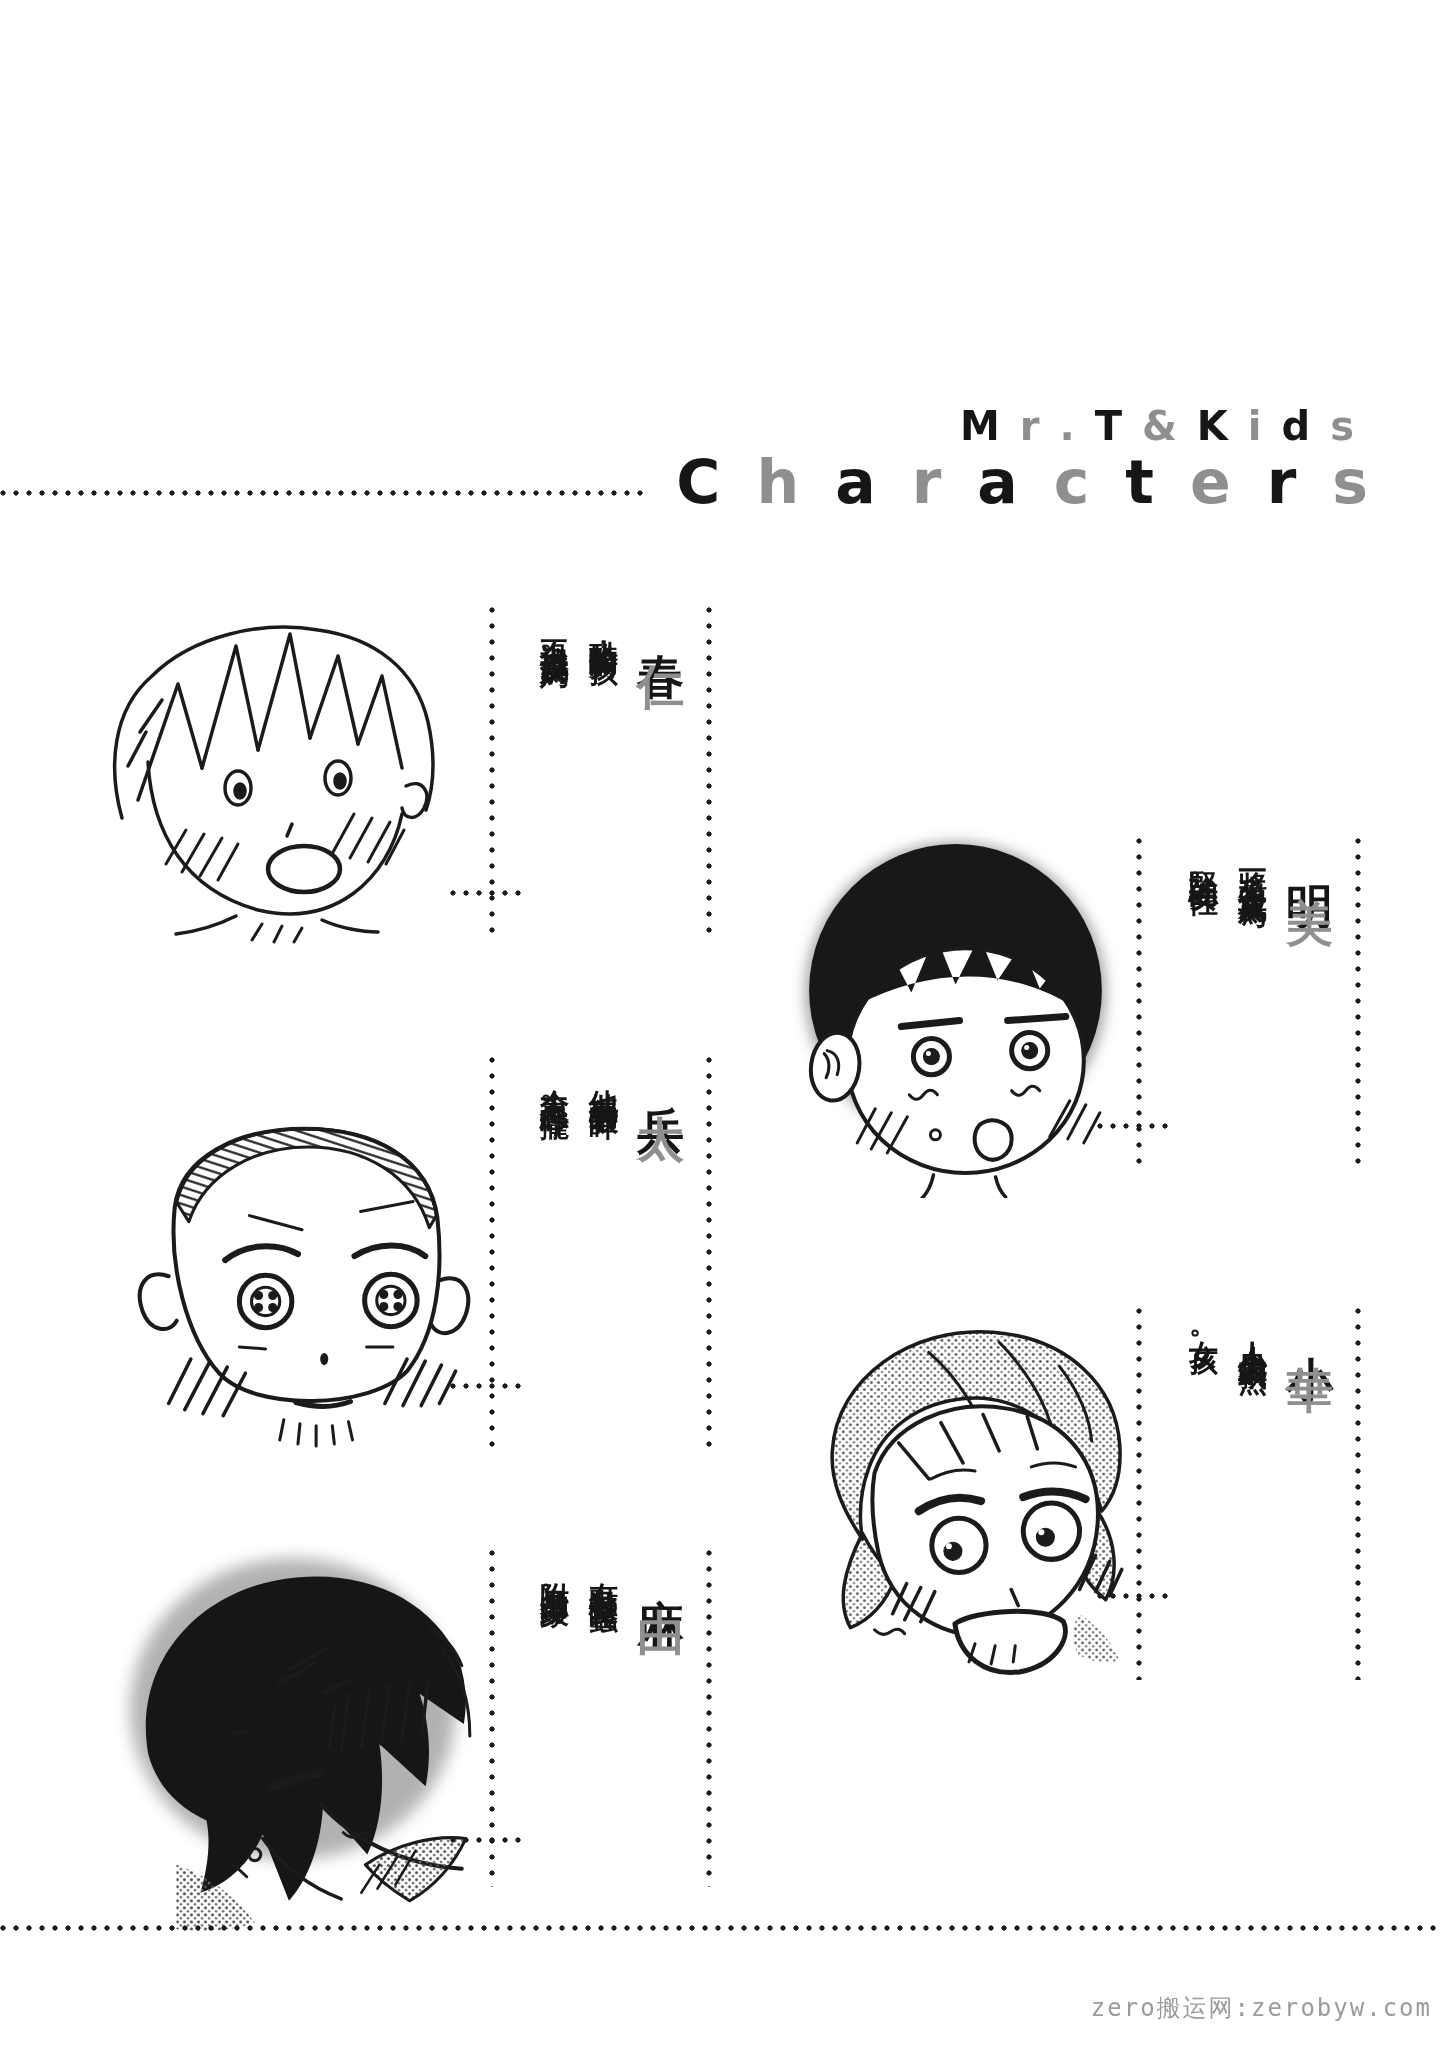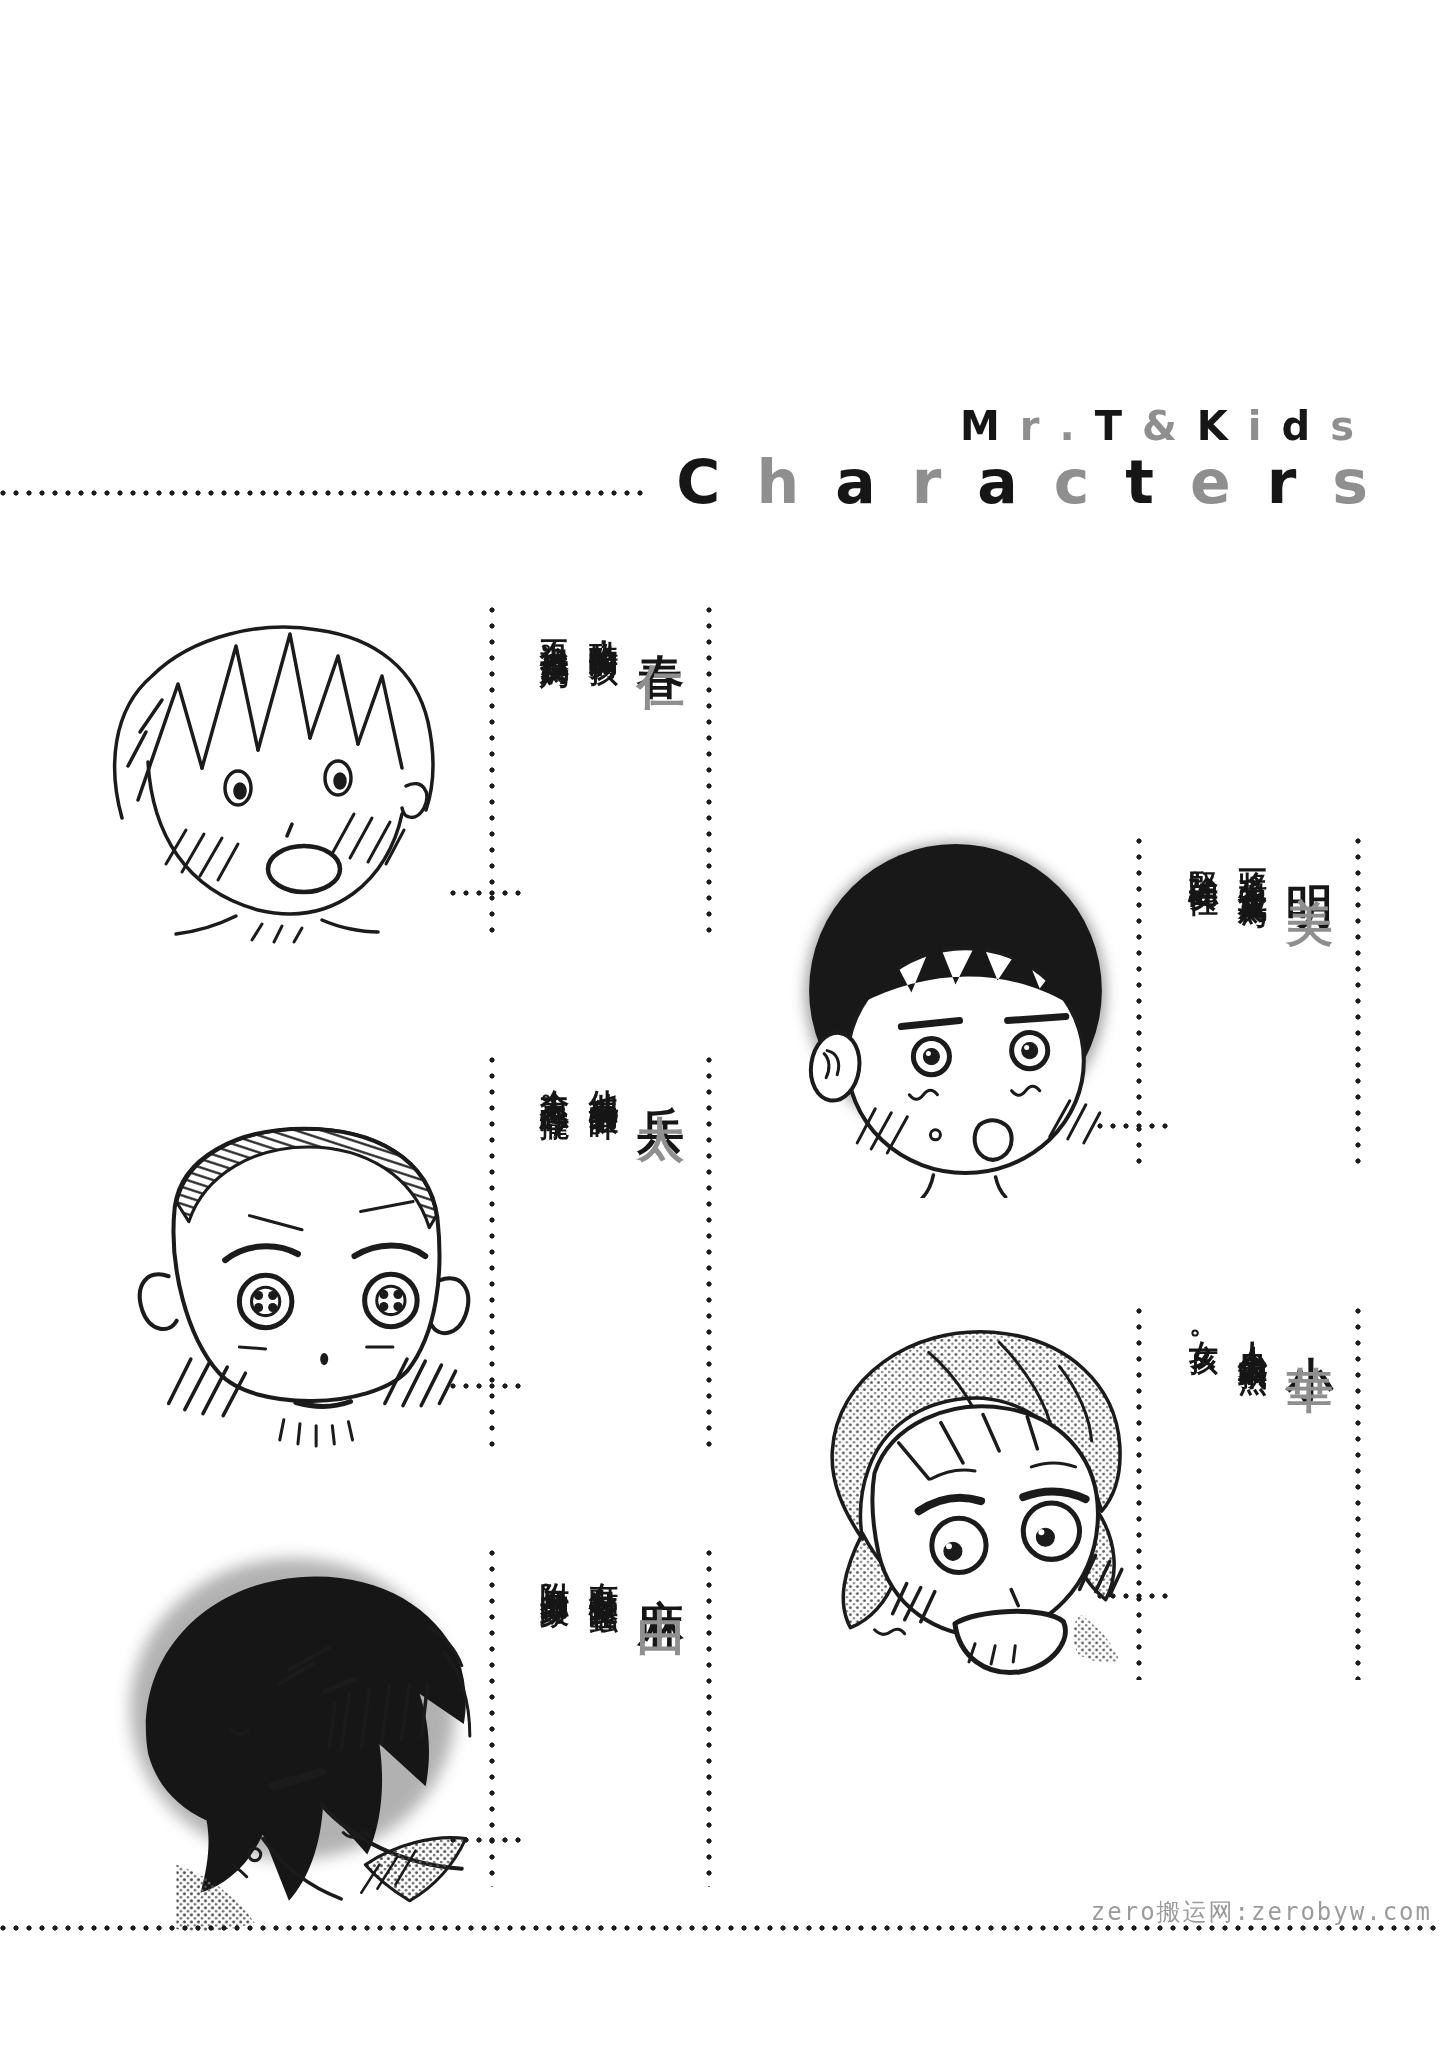--- a/index.html
+++ b/index.html
@@ -36,21 +36,21 @@
   #blk5{left:489px;top:1550px;width:223px;height:337px;}
   #blk1 .cross{top:283px;} #blk2 .cross{top:285px;} #blk3 .cross{top:326px;}
   #blk4 .cross{top:285px;} #blk5 .cross{top:287px;}
   
   .portrait{position:absolute;}
   #pt1{left:85px;top:572px;width:372px;height:375px;}
   #pt2{left:783px;top:822px;width:356px;height:376px;}
   #pt3{left:106px;top:1056px;width:394px;height:394px;}
   #pt4{left:778px;top:1282px;width:382px;height:402px;}
   #pt5{left:112px;top:1533px;width:382px;height:402px;}
-  .watermark{position:absolute;top:1896px;right:8px;font-size:24px;letter-spacing:2px;
+  .watermark{position:absolute;top:1992px;right:8px;font-size:24px;letter-spacing:2px;
              color:#9b9b9b;font-family:"DejaVu Sans Mono",monospace;}
 </style>
 </head>
 <body>
 
 <div class="page">
 
   <div class="series-title">
       <span class="lt-dark">M</span>
       <span class="lt-gray">r</span>

